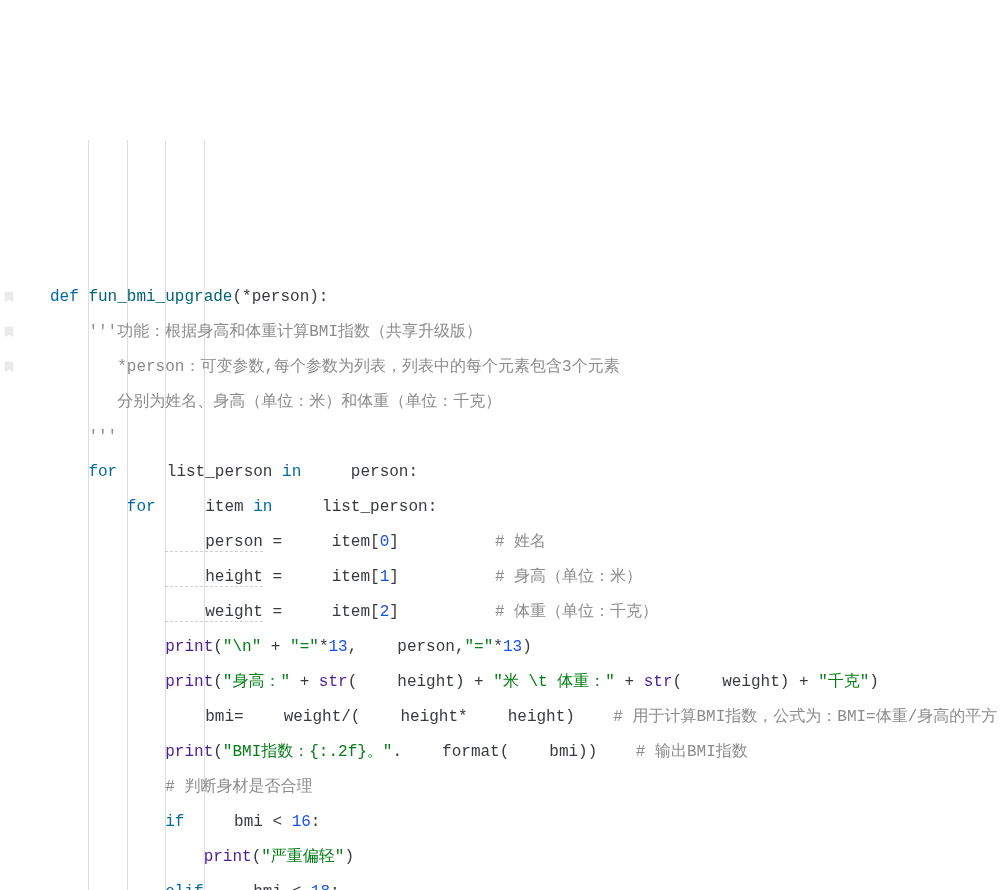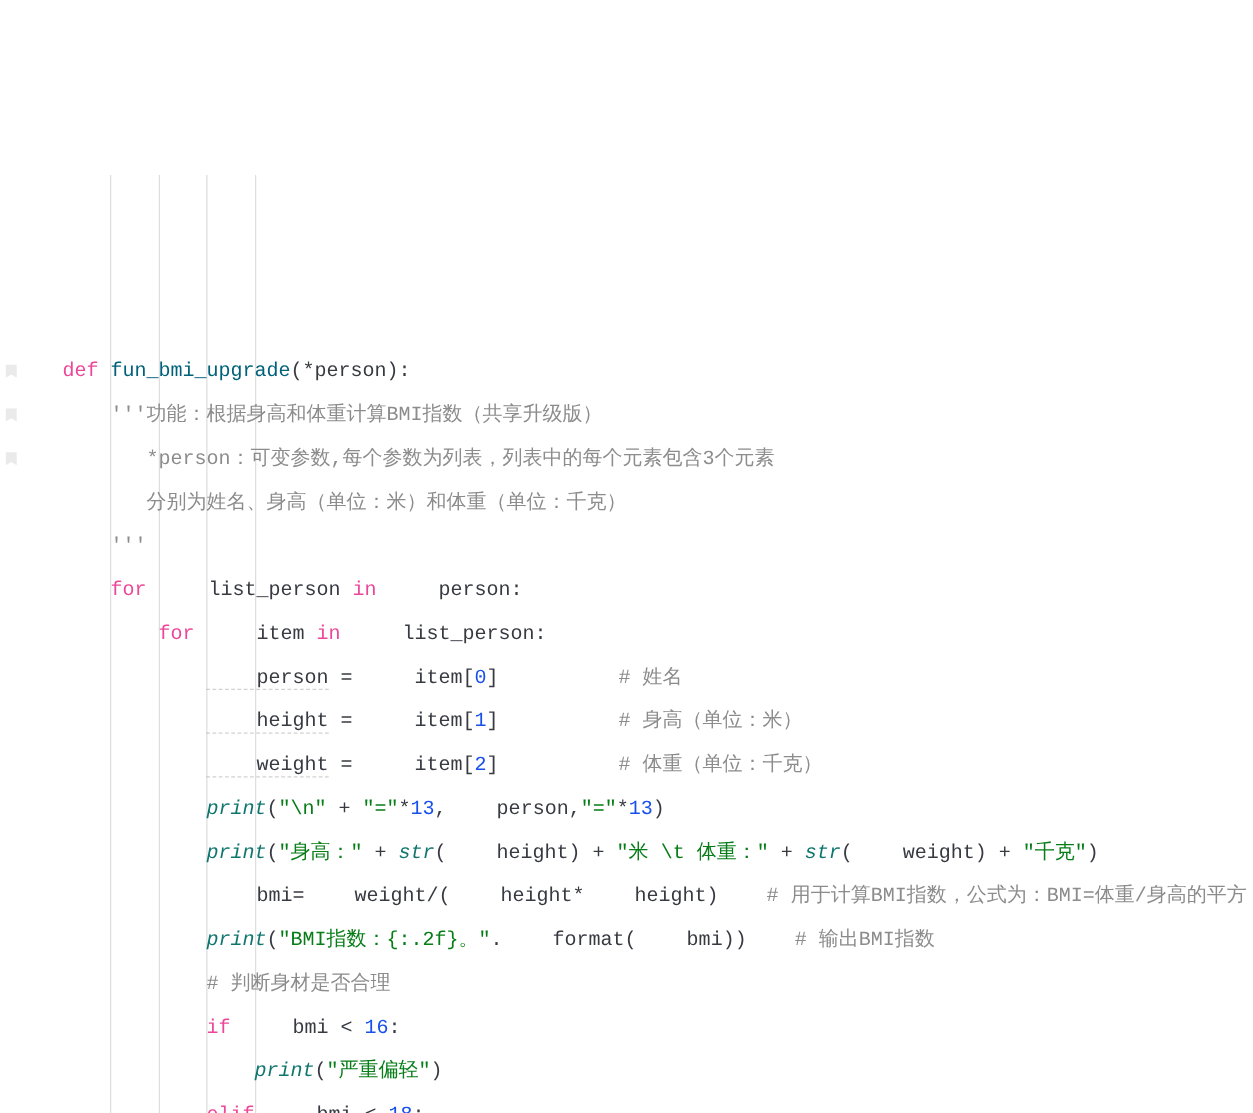--- a/index.html
+++ b/index.html
@@ -33,28 +33,28 @@
     height: 100%;
   }
   .gutter-icon {
     position: absolute;
     left: -18px;
     width: 14px;
     height: 14px;
     top: 10px;
     opacity: 0.35;
   }
-  .kw { color: #ec4899; }
+  .kw { color: #0369a1; }
   .fn { color: #00627a; }
   .param { color: #383a42; }
   .comment { color: #8c8c8c; }
   .str { color: #067d17; }
   .num { color: #1750eb; }
   .op { color: #383a42; }
-  .builtin { color: #0f766e; font-style: italic; }
+  .builtin { color: #4c1d95; }
   .ident { color: #383a42; padding-left: 40px; }
   
   
   .dotted {
     border-bottom: 1px dashed rgba(140,140,140,0.4);
   }
 
   
   .guides {
     position: absolute;

